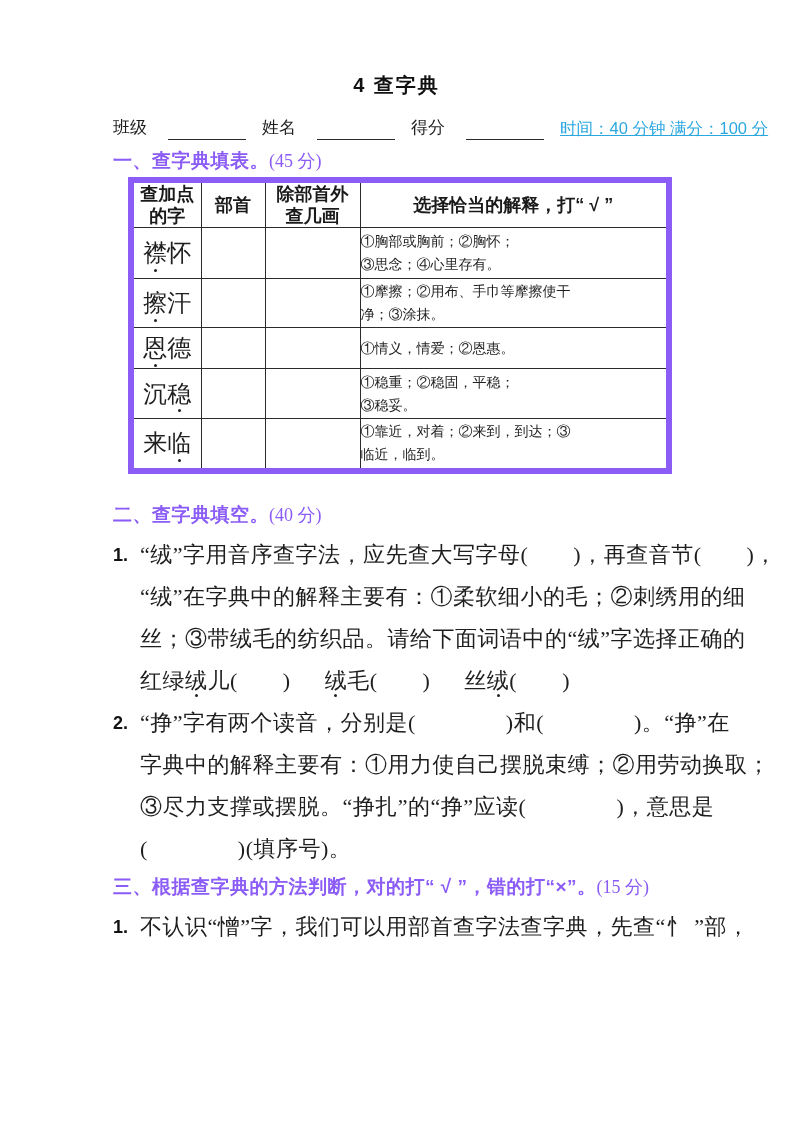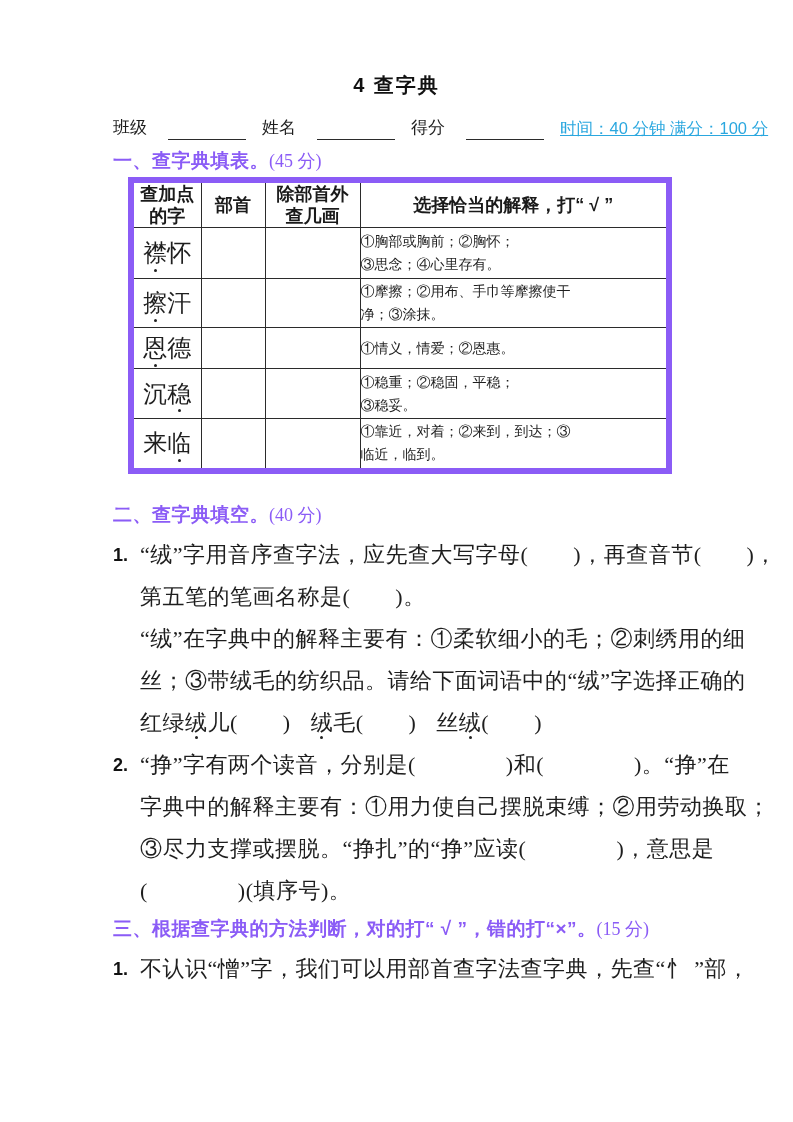--- a/index.html
+++ b/index.html
@@ -62,21 +62,21 @@
   }
 
   .q-block { display:flex; margin:0 90px 0 113px; }
   .q-block.q1 { margin-top:7px; }
   .q-num {
     flex:0 0 27px; font-family:"Liberation Sans", sans-serif;
     font-weight:bold; font-size:18px; line-height:42px; color:#111;
   }
   .q-lines { font-size:22px; line-height:42px; letter-spacing:0.5px; }
   .q-line { white-space:nowrap; }
-  .word-choice-line { display:flex; gap:20px; }
+  .word-choice-line { display:flex; gap:34px; }
   .wc-group { white-space:nowrap; }
 </style>
 </head>
 <body>
 
 <div class="page">
 
   <div class="title">4 查字典</div>
 
   <div class="info-row">
@@ -153,21 +153,20 @@
     </table>
 
   <div class="sec-heading s2">
     <span>二、查字典填空。</span><span class="sec-points">(40 分)</span>
   </div>
 
   <div class="q-block q1">
     <div class="q-num">1.</div>
     <div class="q-lines">
       <div class="q-line">“绒”字用音序查字法，应先查大写字母(　　)，再查音节(　　)，</div>
-      <div class="q-line">第五笔的笔画名称是(　　)。</div>
       <div class="q-line">“绒”在字典中的解释主要有：①柔软细小的毛；②刺绣用的细</div>
       <div class="q-line">丝；③带绒毛的纺织品。请给下面词语中的“绒”字选择正确的</div>
       <div class="q-line word-choice-line">
         <span class="wc-group"><span>红绿</span><span class="dotted">绒</span><span>儿</span><span>(　　)</span></span>
         <span class="wc-group"><span></span><span class="dotted">绒</span><span>毛</span><span>(　　)</span></span>
         <span class="wc-group"><span>丝</span><span class="dotted">绒</span><span></span><span>(　　)</span></span>
       </div>
     </div>
   </div>
 

